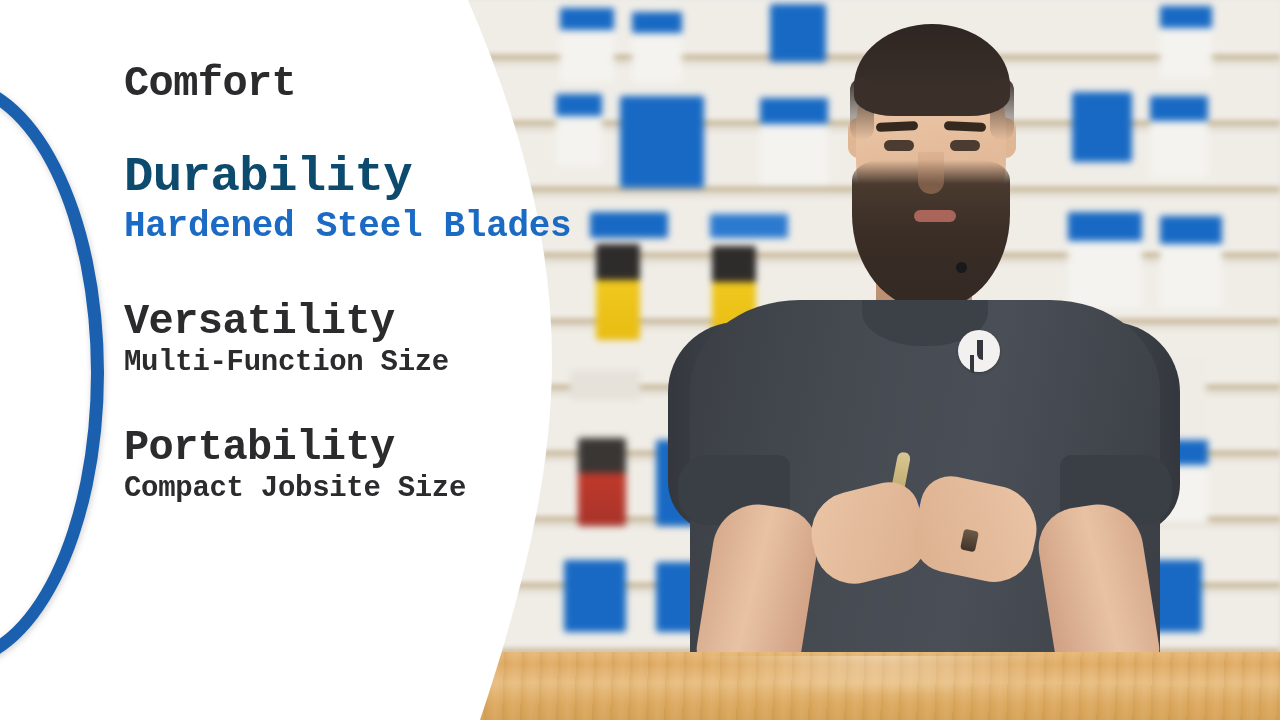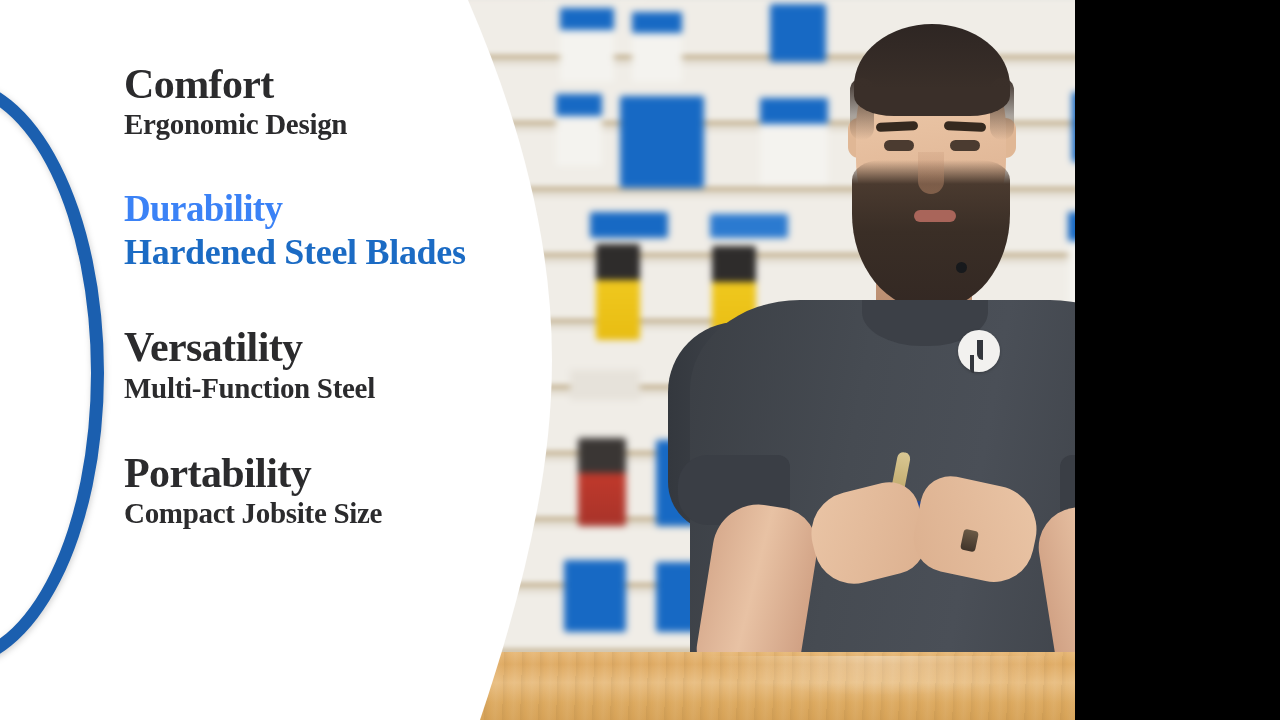--- a/index.html
+++ b/index.html
@@ -1,24 +1,24 @@
 <!DOCTYPE html>
 <html><head>
 <meta charset="utf-8">
 <style>
   html, body {
     margin: 0; padding: 0;
     background: #000;
   }
   .stage {
     position: relative;
-    width: 1075px; height: 720px;
+    width: 1280px; height: 720px;
     overflow: hidden;
     background: #ffffff;
-    font-family: Liberation Serif, serif;
+    font-family: Liberation Mono, monospace;
   }
 
   
   .photo {
     position: absolute;
     inset: 0;
     overflow: hidden;
   }
   
   .wall-back {
@@ -322,21 +322,21 @@
     white-space: nowrap;
   }
   .f-sub {
     font-size: 29px;
     font-weight: 700;
     line-height: 1.3;
     letter-spacing: -0.3px;
     color: #2b2b2d;
     white-space: nowrap;
   }
-  .feature.highlight .f-title { color: #3b82f6; font-size: 37px; }
+  .feature.highlight .f-title { color: #0c4a6e; font-size: 49px; }
   .feature.highlight .f-sub   { color: #1b6bc4; font-size: 36px; }
 
   .feature.c1 { margin-bottom: 46px; }
   .feature.c2 { margin-bottom: 50px; }
   .feature.c3 { }
 </style>
 </head>
 <body>
 
 <div class="stage">
@@ -462,31 +462,30 @@
 
   <div class="panel">
     <div class="panel-bg"></div>
   </div>
   <div class="arc"></div>
 
   <div class="features">
 
     <div class="feature c1">
       <div class="f-title">Comfort</div>
-      <div class="f-sub">Ergonomic Design</div>
     </div>
 
     <div class="feature c2 highlight">
       <div class="f-title">Durability</div>
       <div class="f-sub">Hardened Steel Blades</div>
     </div>
 
     <div class="feature c3">
       <div class="f-title">Versatility</div>
-      <div class="f-sub">Multi-Function Steel</div>
+      <div class="f-sub">Multi-Function Size</div>
     </div>
 
     <div class="feature">
       <div class="f-title">Portability</div>
       <div class="f-sub">Compact Jobsite Size</div>
     </div>
 
   </div>
 
 </div>

